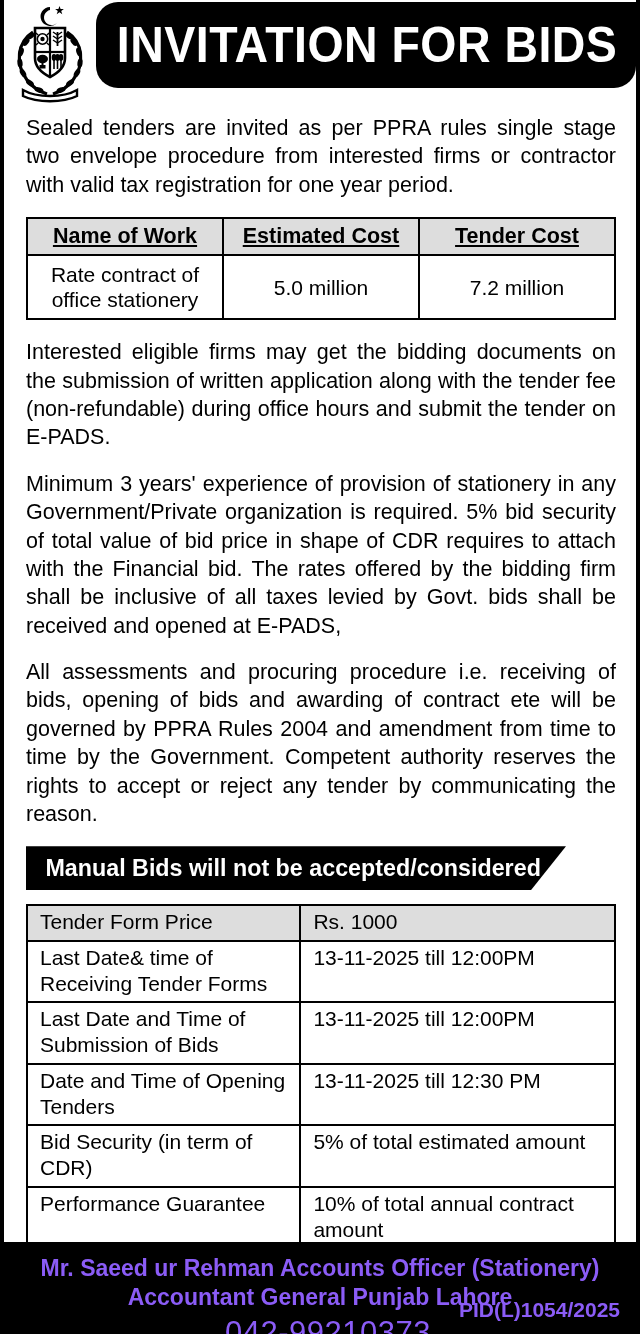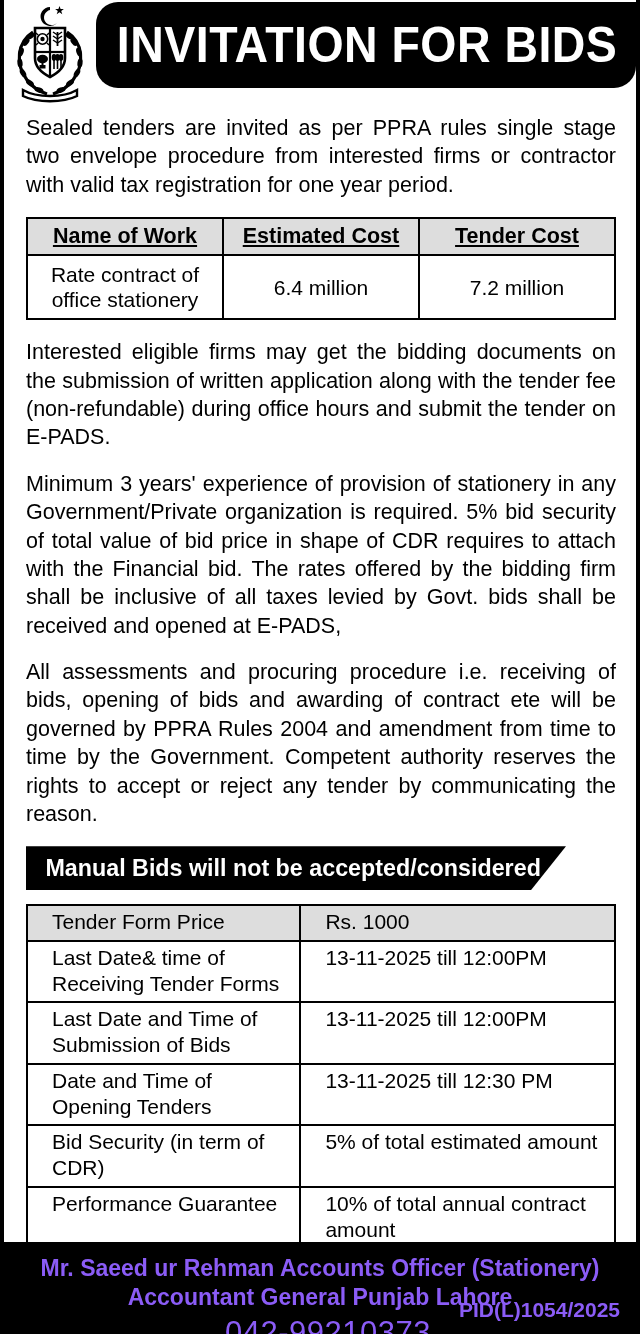--- a/index.html
+++ b/index.html
@@ -128,21 +128,21 @@
   .t2-wrap { padding: 0 20px 0 22px; }
   table.t2 {
     border-collapse: collapse;
     width: 100%;
     table-layout: fixed;
   }
   table.t2 td {
     border: 2px solid #000;
     font-size: 21px;
     line-height: 1.25;
-    padding: 3px 6px 4px 24px;
+    padding: 3px 6px 4px 12px;
     vertical-align: top;
     text-align: left;
   }
   table.t2 tr.shaded td { background: #dddddd; }
   table.t2 col.c1 { width: 46.5%; }
 
   
   .footer {
     position: absolute;
     left: 0;
@@ -255,21 +255,21 @@
       <thead>
         <tr>
           <th>Name of Work</th>
           <th>Estimated Cost</th>
           <th>Tender Cost</th>
         </tr>
       </thead>
       <tbody>
         <tr>
           <td>Rate contract of office stationery</td>
-          <td>6.4 million</td>
+          <td>5.0 million</td>
           <td>7.2 million</td>
         </tr>
       </tbody>
     </table>
 
     <p class="para">Interested eligible firms may get the bidding documents on the submission of written application along with the tender fee (non-refundable) during office hours and submit the tender on E-PADS.</p>
     <p class="para">Minimum 3 years' experience of provision of stationery in any Government/Private organization is required. 5% bid security of total value of bid price in shape of CDR requires to attach with the Financial bid. The rates offered by the bidding firm shall be inclusive of all taxes levied by Govt. bids shall be received and opened at E-PADS,</p>
     <p class="para">All assessments and procuring procedure i.e. receiving of bids, opening of bids and awarding of contract ete will be governed by PPRA Rules 2004 and amendment from time to time by the Government. Competent authority reserves the rights to accept or reject any tender by communicating the reason.</p>
   </div>
 

